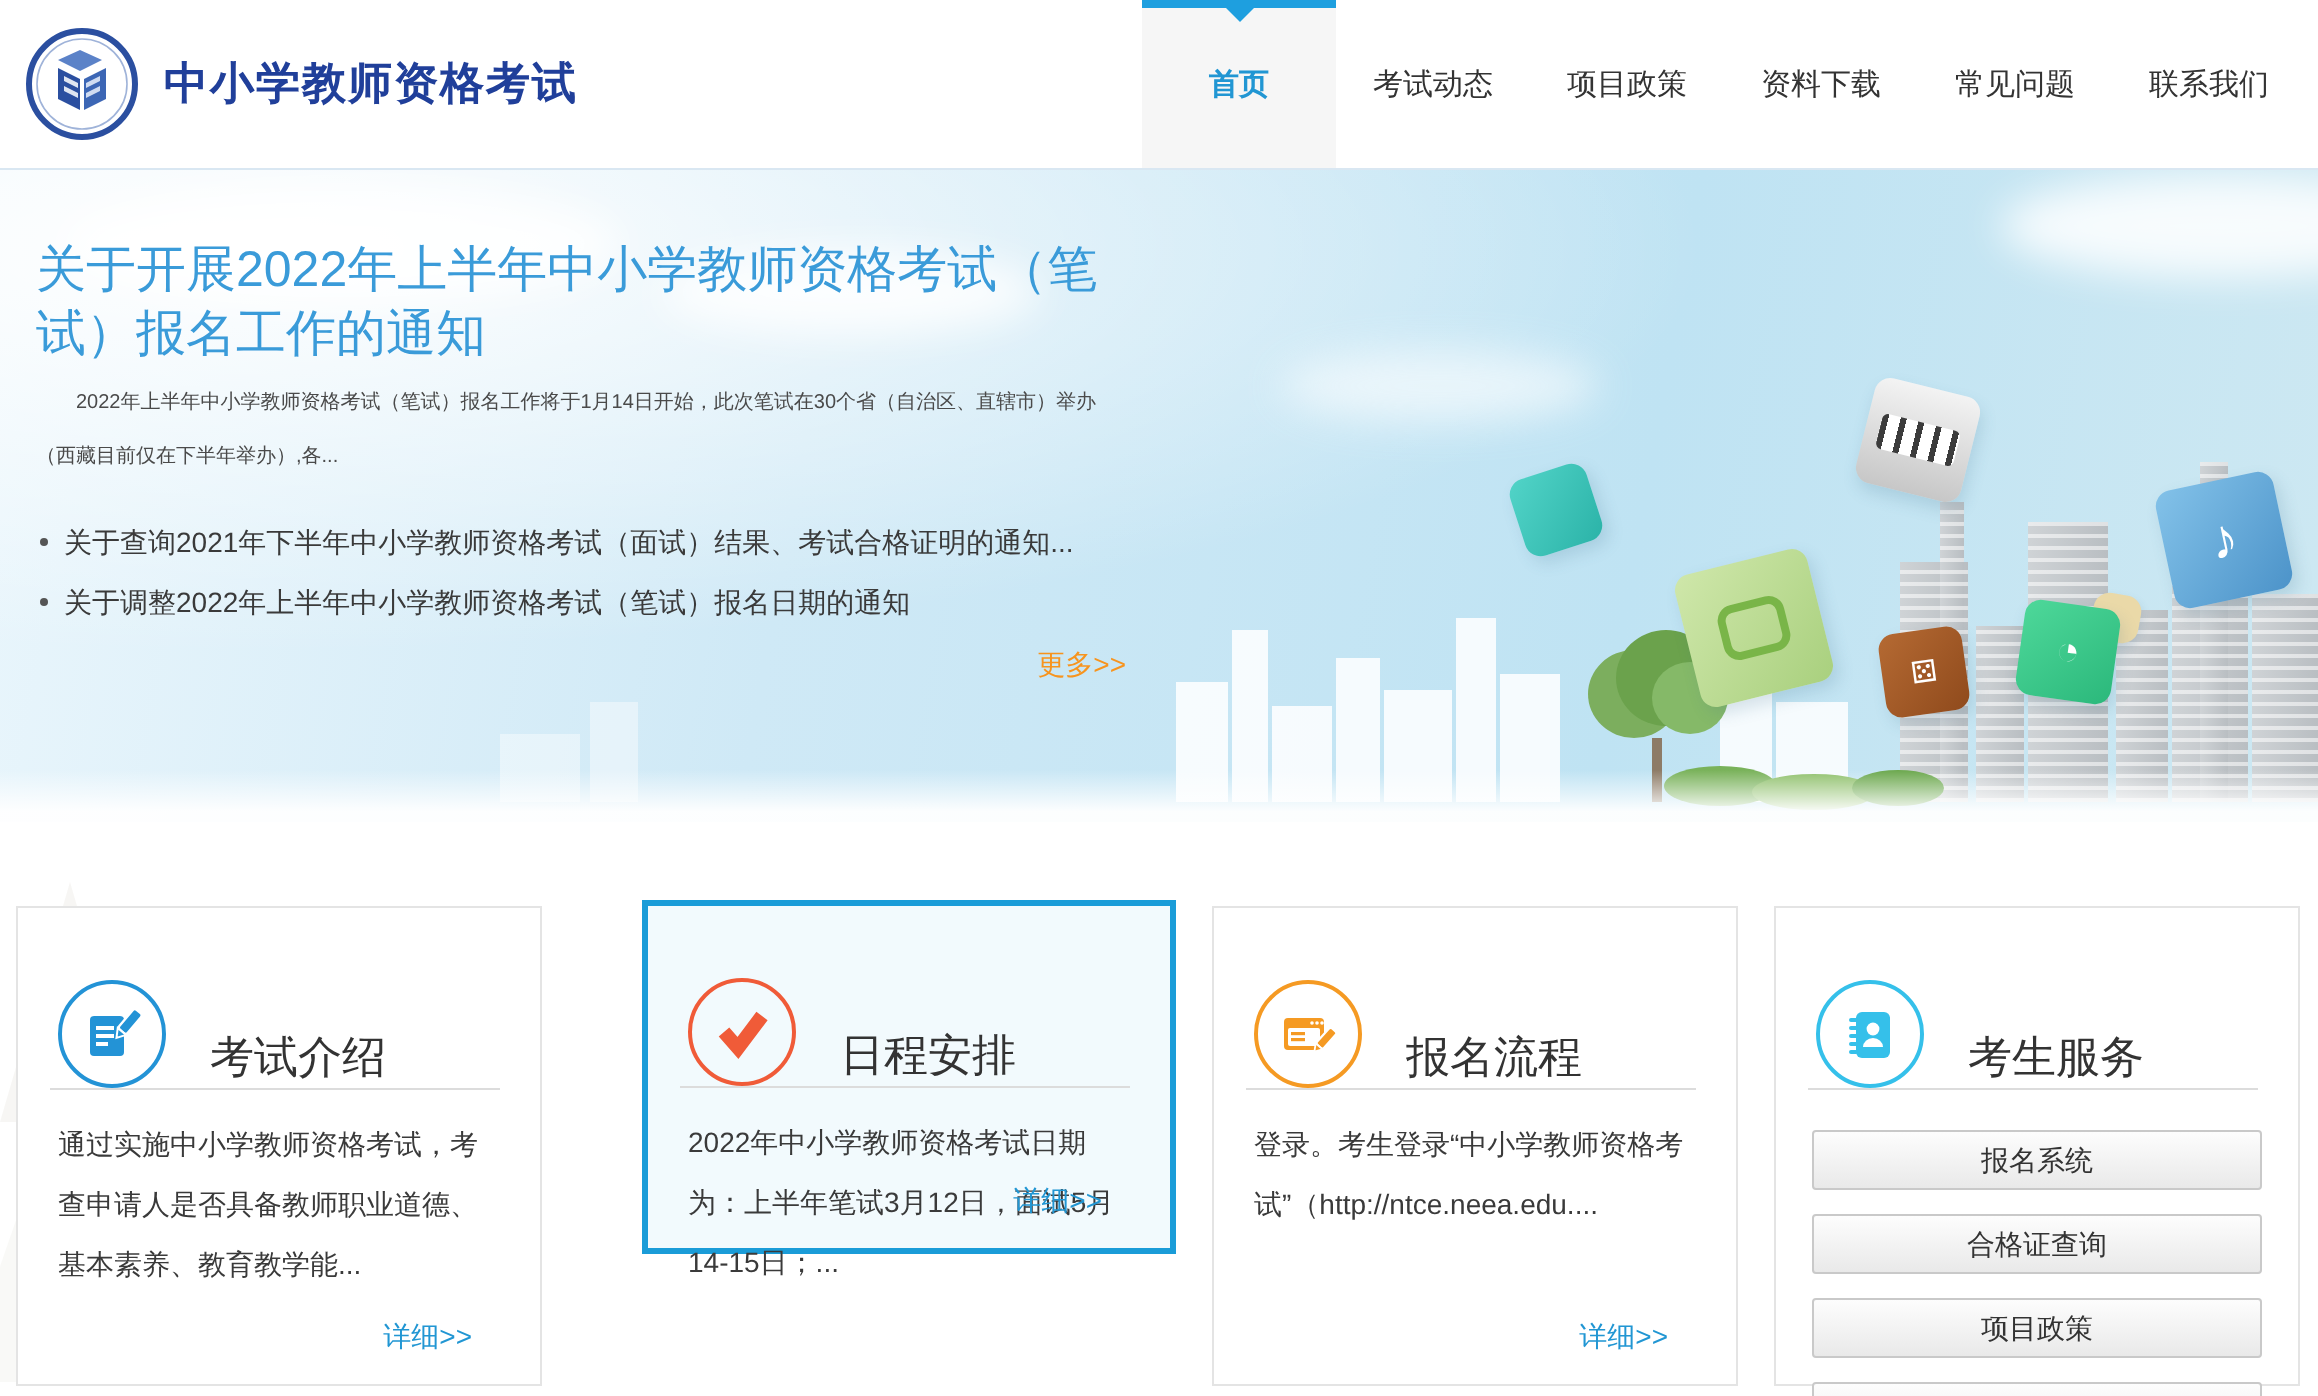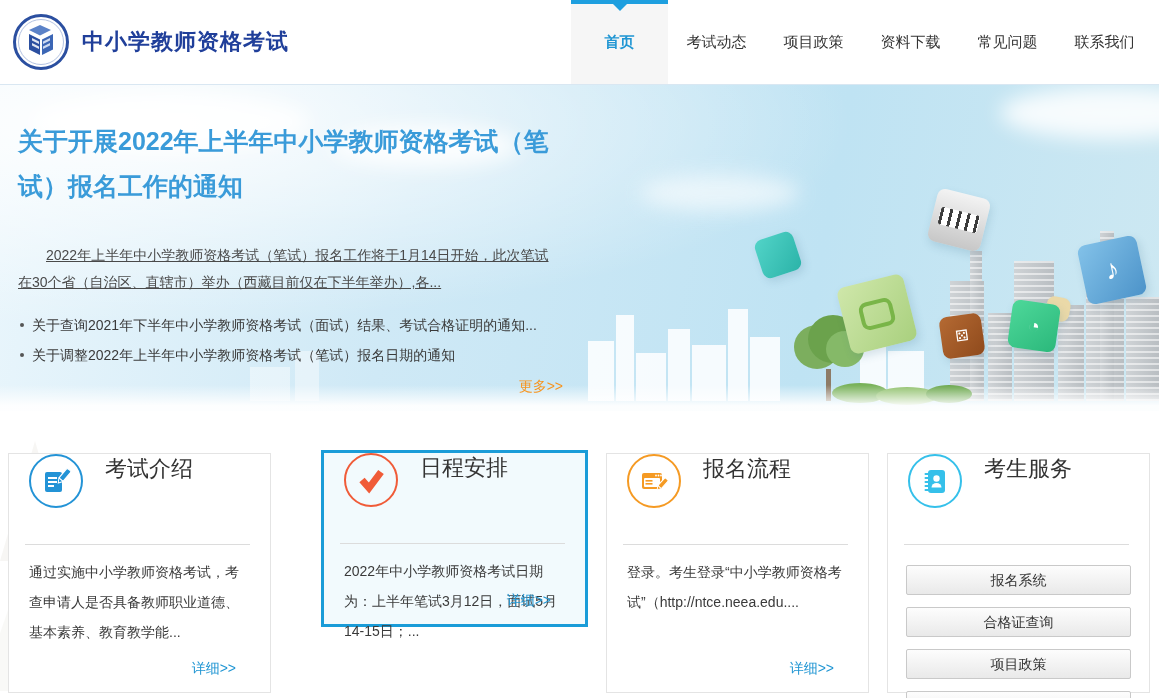--- a/index.html
+++ b/index.html
@@ -28,22 +28,22 @@
   }
   .banner::after { content:""; position:absolute; left:0; right:0; bottom:0; height:26px;
       background:linear-gradient(180deg, rgba(255,255,255,0), rgba(255,255,255,.95) 80%); }
   .cloud { position:absolute; background:rgba(255,255,255,.85); border-radius:50%; filter:blur(10px); }
   .cloud1 { left:30px;  top:8px;  width:280px; height:58px; }
   .cloud2 { left:330px; top:40px; width:190px; height:42px; }
   .cloud3 { left:1000px;top:2px;  width:220px; height:52px; }
   .cloud4 { left:640px; top:90px; width:160px; height:36px; opacity:.7; }
 
   .hero { position:relative; z-index:3; width:560px; padding:34px 0 0 18px; }
-  .hero-title { font-size:25px; line-height:45px; color:#3a9bd9; font-weight:bold; }
-  .hero-summary { margin-top:33px; font-size:14px; line-height:27px; color:#4a4a4a; text-indent:2em; width:540px;text-decoration:underline; }
+  .hero-title { font-size:25px; line-height:32px; color:#3a9bd9; font-weight:normal; }
+  .hero-summary { margin-top:5px; font-size:10px; line-height:27px; color:#4a4a4a; text-indent:2em; width:540px; }
   .news-list { list-style:none; margin-top:14px; }
   .news-item { font-size:14px; line-height:30px; color:#3a3a3a; cursor:pointer; white-space:nowrap; }
   .news-item::before { content:""; display:inline-block; width:4px; height:4px; background:#555;
       border-radius:50%; margin:0 8px 3px 2px; }
   .more-link { display:block; text-align:right; width:545px; margin-top:8px; font-size:14px;
       color:#f7941e; cursor:pointer; text-decoration:none; }
   .bldg { position:absolute; bottom:10px; }
   .bldg.white { background:rgba(255,255,255,.85); }
   .bldg.gray  { background:linear-gradient(90deg,#cfd3d6,#bdc2c6);
       background-image:repeating-linear-gradient(0deg, rgba(255,255,255,.55) 0 2px, rgba(0,0,0,0) 2px 6px),
@@ -58,21 +58,21 @@
       repeating-linear-gradient(90deg, #3c3c3c 0 3px, #ffffff 3px 9px); }
 
   
   .cards-section { position:absolute; left:0; right:0; top:411px; bottom:0; background:#fff; }
   .bg-tri { position:absolute; background:#f1efeb; opacity:.55; }
   .bg-tri1 { left:0; top:30px; width:70px; height:120px; clip-path:polygon(50% 0,100% 100%,0 100%); }
   .bg-tri2 { left:-20px; top:150px; width:90px; height:130px; clip-path:polygon(50% 0,100% 100%,0 100%); opacity:.4; }
   .cards { position:absolute; left:8px; right:9px; top:42px; display:flex; gap:18px; }
   .card { position:relative; flex:1; height:240px; background:#fff; border:1px solid #e4e4e4; }
   .card.highlight { border:3px solid #1a9cd8; background:#f2fafd; margin-top:-3px; margin-bottom:-2px; height:177px;margin-left:32px; }
-  .card-head { display:flex; align-items:flex-start; gap:22px; height:90px; padding:0 20px; }
+  .card-head { display:flex; align-items:flex-end; gap:22px; height:90px; padding:0 20px; }
   .icon-circle { width:54px; height:54px; border-radius:50%; border:2px solid; flex:0 0 54px;
       display:flex; align-items:center; justify-content:center; }
   .icon-circle.blue   { border-color:#2393d6; }
   .icon-circle.red    { border-color:#f05b38; }
   .icon-circle.orange { border-color:#f59a23; }
   .icon-circle.cyan   { border-color:#35c0ea; }
   .card-title { font-size:22px; color:#333; }
   .card-divider { border:none; border-top:1px solid #dcdcdc; margin:0 20px 0 16px; }
   .card-body { padding:12px 20px 0 20px; font-size:14px; line-height:30px; color:#3a3a3a; }
   .detail-link { position:absolute; right:34px; bottom:14px; font-size:14px; color:#2196d3;

